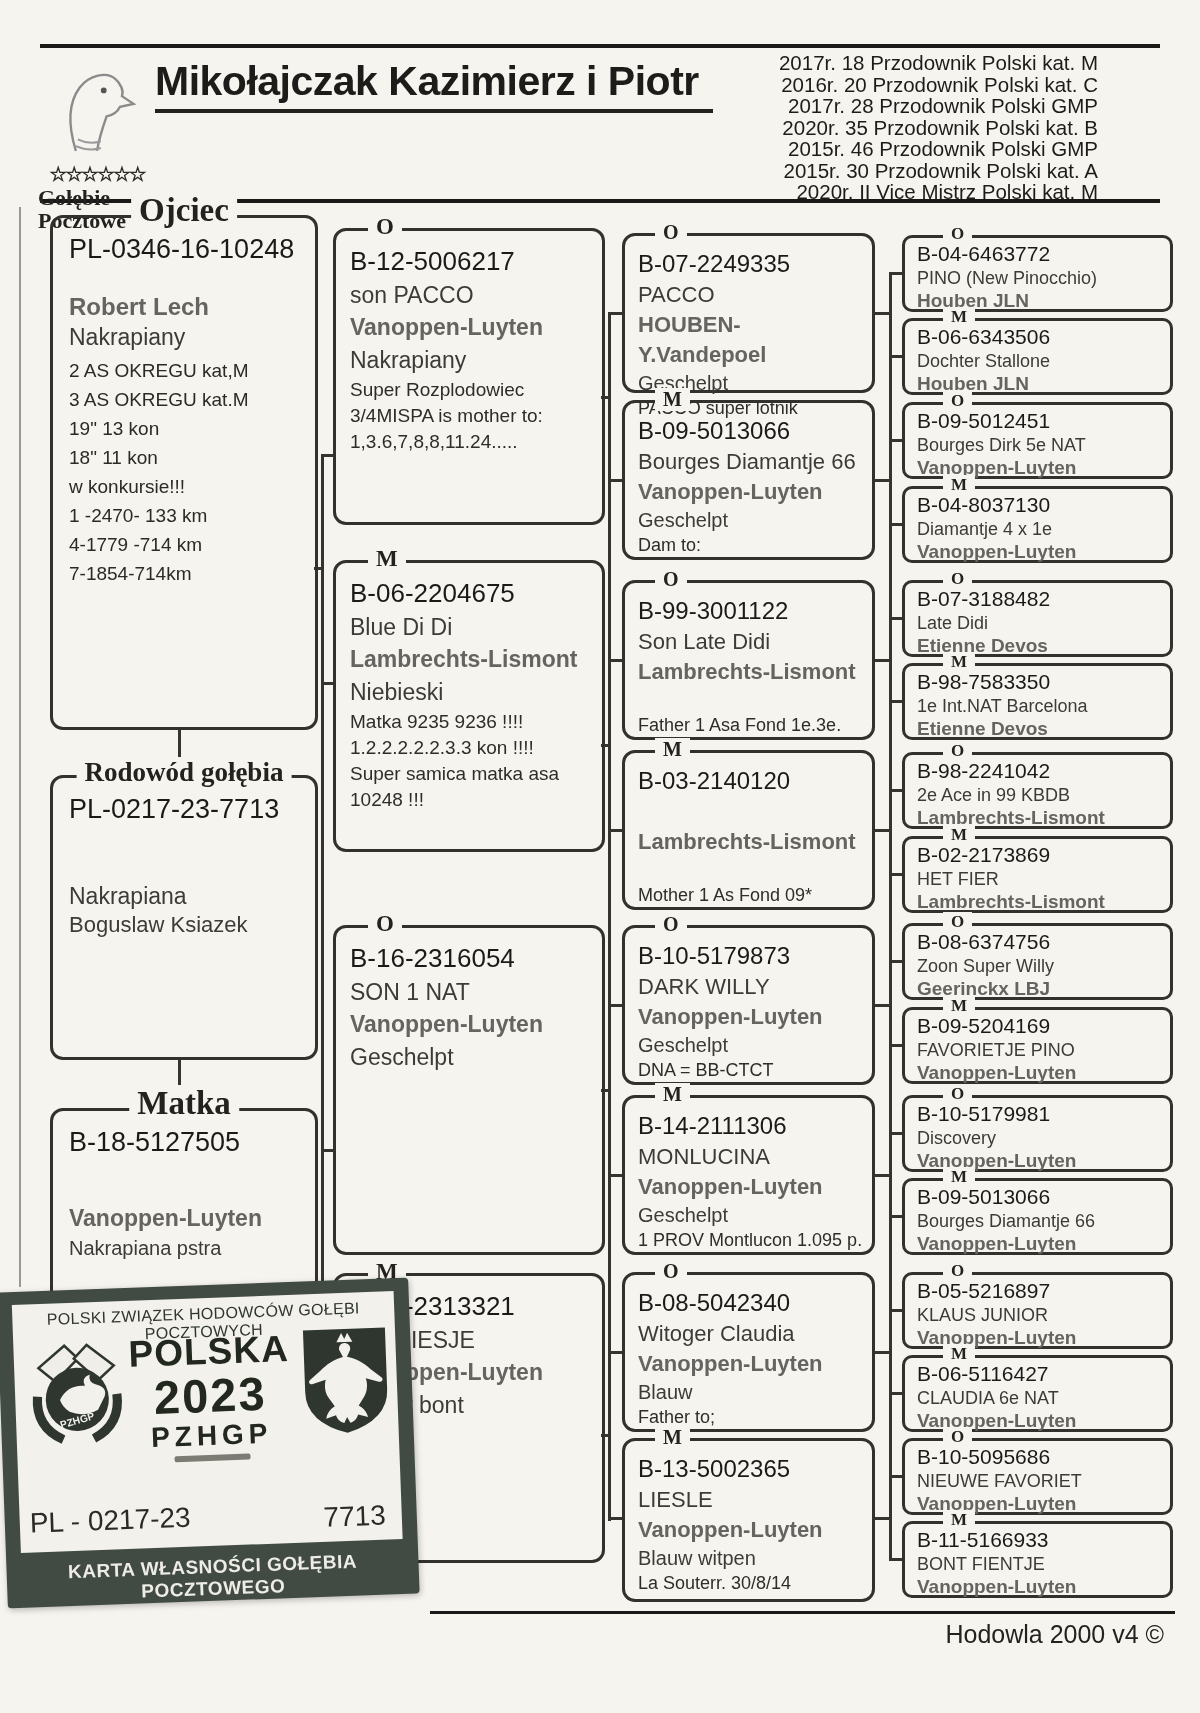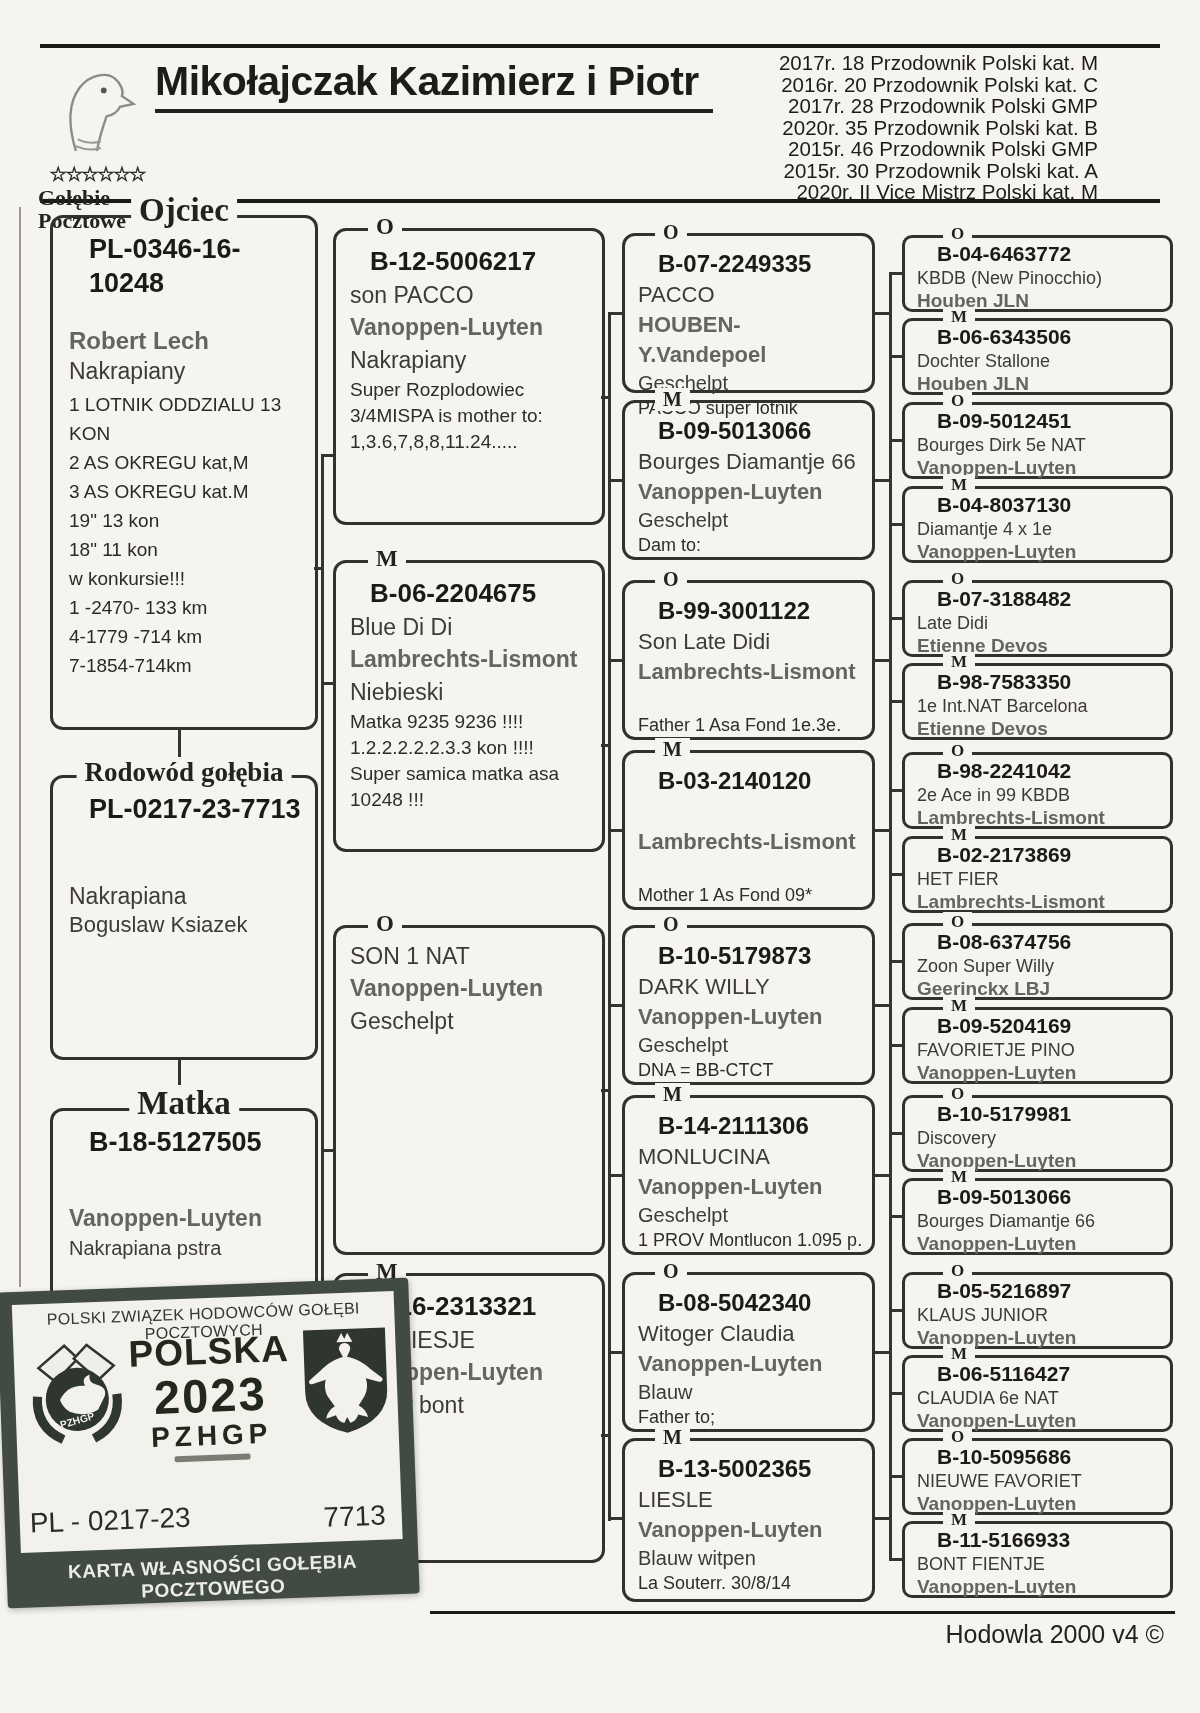--- a/index.html
+++ b/index.html
@@ -6,21 +6,21 @@
   #page{position:relative;width:1200px;height:1713px;background:#f6f4ef;margin:0 auto;overflow:hidden;
         font-family:"Liberation Sans",sans-serif;color:#1d1c1a;}
   .hline,.vline{position:absolute;background:#36342f;}
   .hline{height:3px;}
   .vline{width:3px;}
   .rule{position:absolute;background:#1a1918;}
   .box{position:absolute;border:3px solid #32312d;border-radius:13px;background:transparent;box-sizing:border-box;}
   .box-label{position:absolute;font-family:"Liberation Serif",serif;font-weight:bold;background:#f6f4ef;
              padding:0 8px;color:#23221f;white-space:nowrap;}
   .center-label{left:50%;transform:translateX(-50%);}
-  .ring{font-weight:bold;color:#1b1a18;margin-left:20px;}
+  .ring{font-weight:normal;color:#1b1a18;}
   .name{color:#3c3b38;}
   .breeder{font-weight:bold;color:#656460;}
   .colorline{color:#3c3b38;}
   .note{color:#2e2d2a;}
   
   .c1{left:50px;width:268px;}
   .c2{left:333px;width:272px;}
   .c3{left:622px;width:253px;height:160px;}
   .c4{left:902px;width:271px;height:77px;}
   
@@ -149,21 +149,20 @@
   <div class="hline" style="left:875px;top:1174px;width:14px"></div>
   <div class="hline" style="left:875px;top:1351px;width:14px"></div>
   <div class="hline" style="left:875px;top:1517px;width:14px"></div>
 
   <div class="box c1 g1" id="father-box" style="top:215px;height:515px">
     <span class="box-label center-label" style="top:-26px;font-size:33px">Ojciec</span>
     <div class="ring">PL-0346-16-10248</div>
     <div class="breeder" style="font-size:24px;margin-top:26px;line-height:30px">Robert Lech</div>
     <div class="colorline" style="font-size:23px;line-height:30px">Nakrapiany</div>
     <div id="father-notes">
-      <div>1 LOTNIK ODDZIALU 13 KON</div>
       <div>2 AS OKREGU kat,M</div>
       <div>3 AS OKREGU kat.M</div>
       <div>19" 13 kon</div>
       <div>18" 11 kon</div>
       <div>w konkursie!!!</div>
       <div>1 -2470- 133 km</div>
       <div>4-1779 -714 km</div>
       <div>7-1854-714km</div>
     </div>
   </div>
@@ -200,20 +199,21 @@
     <div class="breeder">Lambrechts-Lismont</div>
     <div class="colorline">Niebieski</div>
     <div class="note">Matka 9235 9236 !!!!</div>
     <div class="note">1.2.2.2.2.2.3.3 kon !!!!</div>
     <div class="note">Super samica matka asa</div>
     <div class="note">10248 !!!</div>
   </div>
 
   <div class="box c2 g2" style="top:925px;height:330px">
     <span class="box-label sex2">O</span>
+    <div class="ring">B-16-2316054</div>
     <div class="name">SON 1 NAT</div>
     <div class="breeder">Vanoppen-Luyten</div>
     <div class="colorline">Geschelpt</div>
   </div>
 
   <div class="box c2 g2" style="top:1273px;height:290px">
     <span class="box-label sex2">M</span>
     <div class="ring">B-16-2313321</div>
     <div class="name">WIT LIESJE</div>
     <div class="breeder">Vanoppen-Luyten</div>
@@ -281,21 +281,21 @@
     <div class="ring">B-13-5002365</div>
     <div class="name">LIESLE</div>
     <div class="breeder">Vanoppen-Luyten</div>
     <div class="colorline">Blauw witpen</div>
     <div class="note">La Souterr. 30/8/14</div>
   </div>
 
   <div class="box c4 g4" style="top:235px">
     <span class="box-label sex4">O</span>
     <div class="ring">B-04-6463772</div>
-    <div class="name">KBDB (New Pinocchio)</div>
+    <div class="name">PINO (New Pinocchio)</div>
     <div class="breeder">Houben JLN</div>
   </div>
   <div class="box c4 g4" style="top:318px">
     <span class="box-label sex4">M</span>
     <div class="ring">B-06-6343506</div>
     <div class="name">Dochter Stallone</div>
     <div class="breeder">Houben JLN</div>
   </div>
   <div class="box c4 g4" style="top:402px">
     <span class="box-label sex4">O</span>

